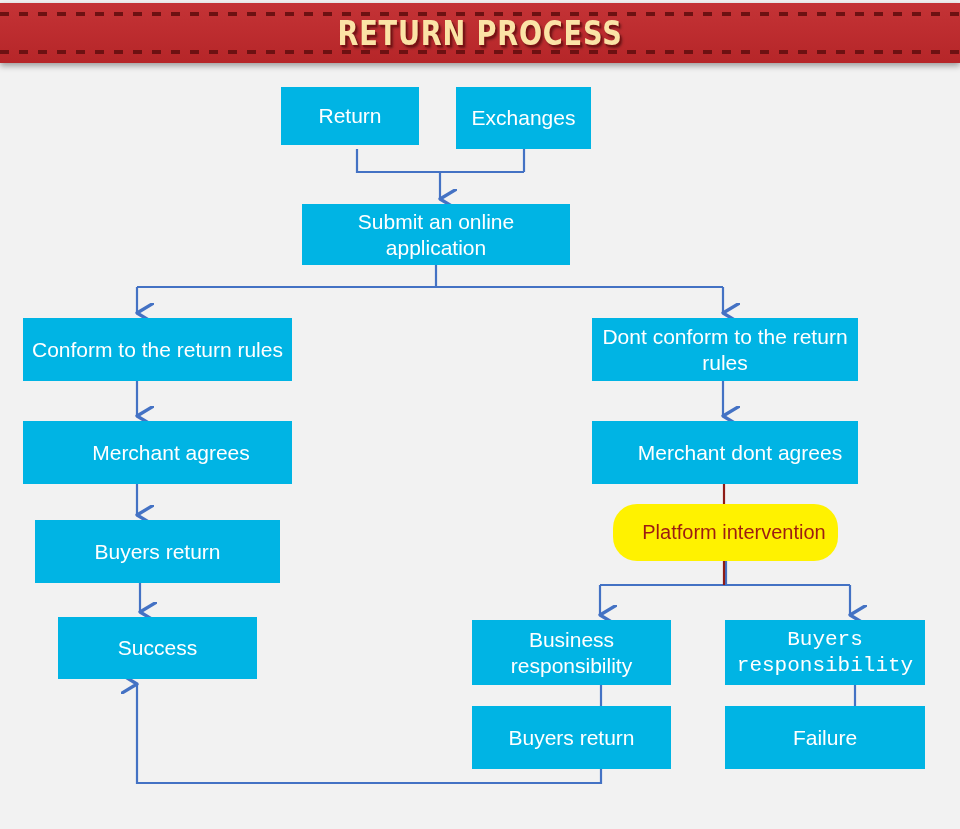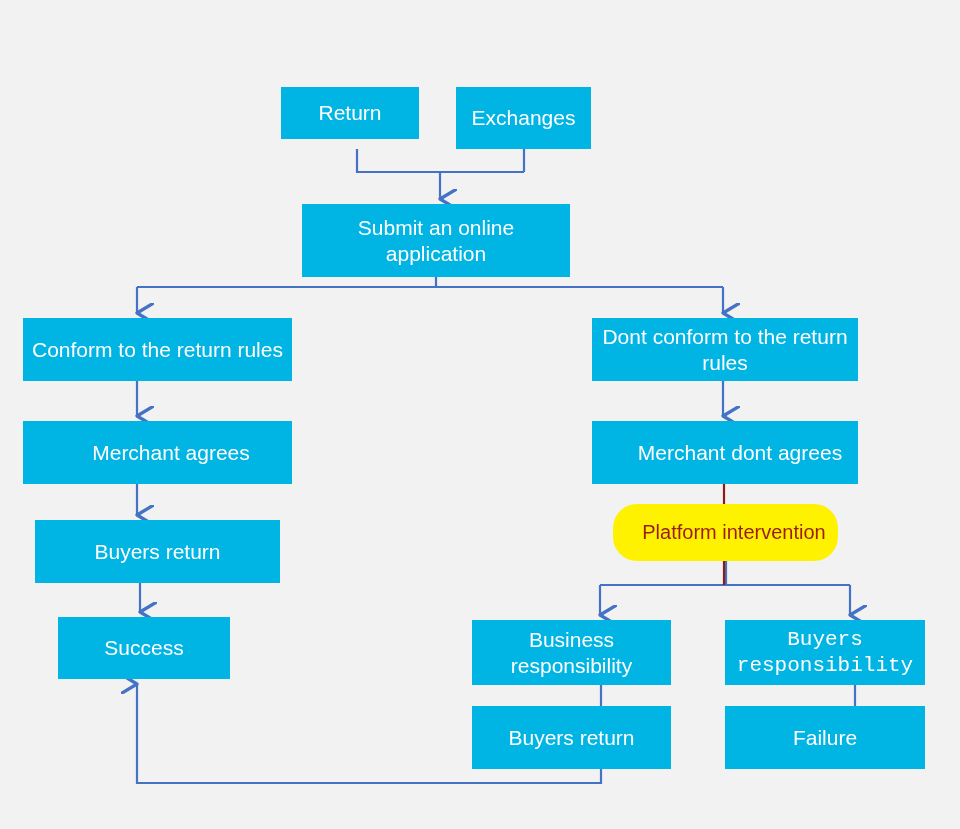--- a/index.html
+++ b/index.html
@@ -91,20 +91,25 @@
     width: 960px; height: 829px;
     z-index: 2;
     pointer-events: none;
   }
 </style>
 </head>
 <body>
 
 <div id="page">
 
+  <div id="banner">
+    <div class="stitch top"></div>
+    <div class="stitch bottom"></div>
+    <div id="banner-title">RETURN PROCESS</div>
+  </div>
 
   <svg id="wires" viewBox="0 0 960 829" width="960" height="829">
     <defs>
       <marker id="arrow" viewBox="0 0 12 12" refX="6" refY="10" markerWidth="9" markerHeight="9" orient="auto-start-reverse">
         <path d="M0,0 L6,10 L12,0" fill="none" stroke="#4472c4" stroke-width="2" stroke-linecap="round" stroke-linejoin="round"></path>
       </marker>
       <marker id="arrowUp" viewBox="0 0 12 12" refX="6" refY="10" markerWidth="9" markerHeight="9" orient="auto-start-reverse">
         <path d="M0,0 L6,10 L12,0" fill="none" stroke="#4472c4" stroke-width="2" stroke-linecap="round" stroke-linejoin="round"></path>
       </marker>
     </defs>
@@ -136,48 +141,48 @@
       <path d="M601,769 L601,783 L137,783 L137,684" marker-end="url(#arrowUp)"></path>
     </g>
 
     <g fill="none" stroke="#8e1b16" stroke-width="2.2">
       <path d="M724,484 L724,504"></path>
       <path d="M724,504 L724,585"></path>
     </g>
   </svg>
 
   <div id="nodes">
-      <div class="node" style="left: 281px; top: 87px; width: 138px; height: 52px;">
+      <div class="node" style="left: 281px; top: 87px; width: 138px; height: 58px;">
         <span>Return</span>
       </div>
       <div class="node" style="left: 456px; top: 87px; width: 135px; height: 62px;">
         <span>Exchanges</span>
       </div>
-      <div class="node" style="left: 302px; top: 204px; width: 268px; height: 73px; text-align: center;">
+      <div class="node" style="left: 302px; top: 204px; width: 268px; height: 61px; text-align: center;">
         <span>Submit an online application</span>
       </div>
       <div class="node" style="left: 23px; top: 318px; width: 269px; height: 63px;">
         <span>Conform to the return rules</span>
       </div>
       <div class="node" style="left: 592px; top: 318px; width: 266px; height: 63px;">
         <span>Dont conform to the return rules</span>
       </div>
       <div class="node" style="left: 23px; top: 421px; width: 269px; height: 63px; padding-left: 33px;">
         <span>Merchant agrees</span>
       </div>
       <div class="node" style="left: 592px; top: 421px; width: 266px; height: 63px; padding-left: 36px;">
         <span>Merchant dont agrees</span>
       </div>
       <div class="node yellow" style="left: 613px; top: 504px; width: 225px; height: 57px;">
         <span>Platform intervention</span>
       </div>
       <div class="node" style="left: 35px; top: 520px; width: 245px; height: 63px;">
         <span>Buyers return</span>
       </div>
-      <div class="node" style="left: 58px; top: 617px; width: 172px; height: 62px;">
+      <div class="node" style="left: 58px; top: 617px; width: 199px; height: 62px;">
         <span>Success</span>
       </div>
       <div class="node" style="left: 472px; top: 620px; width: 199px; height: 65px;">
         <span>Business responsibility</span>
       </div>
       <div class="node" style="left: 725px; top: 620px; width: 200px; height: 65px; font-family: Liberation Mono, monospace;">
         <span>Buyers responsibility</span>
       </div>
       <div class="node" style="left: 472px; top: 706px; width: 199px; height: 63px;">
         <span>Buyers return</span>

